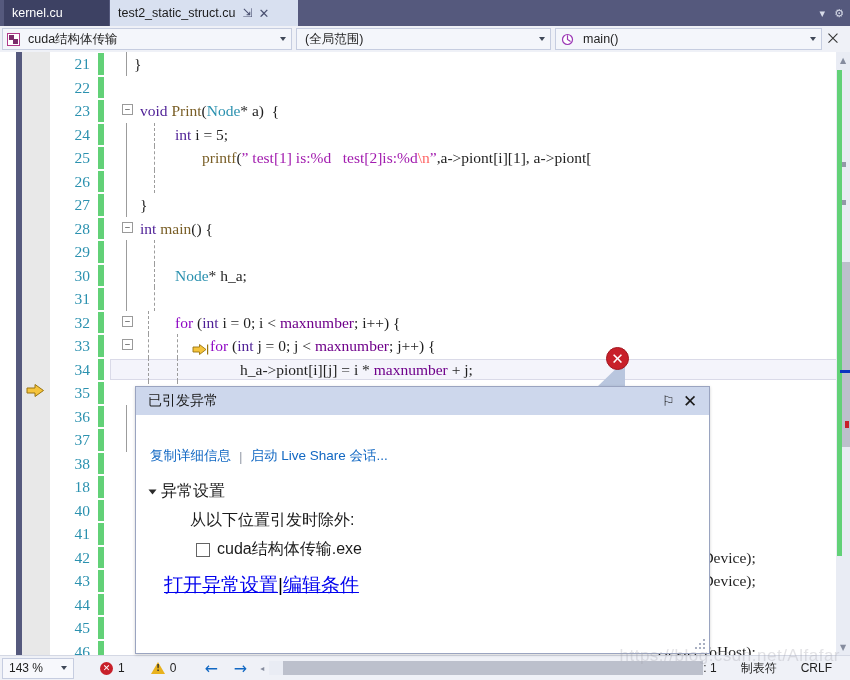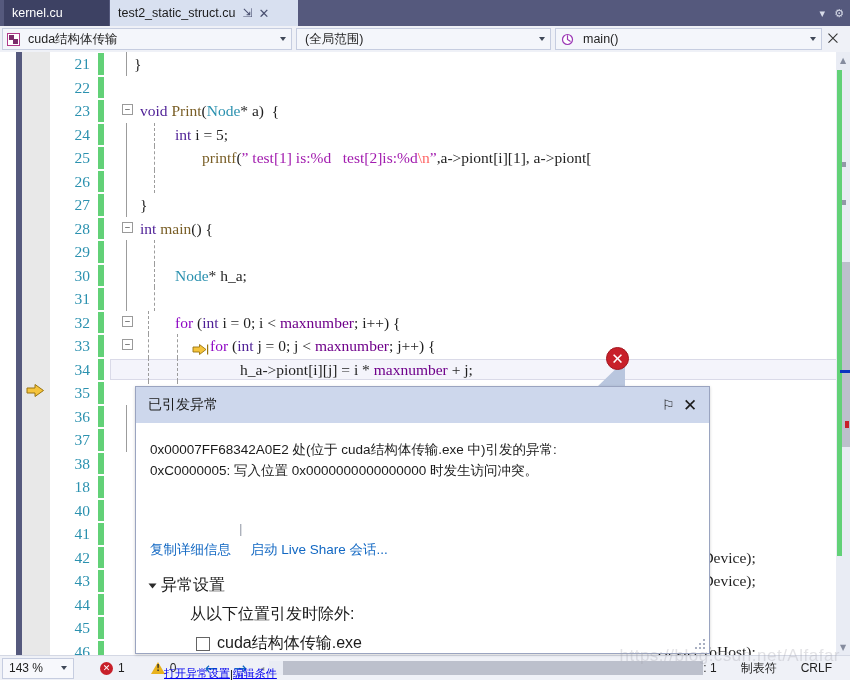--- a/index.html
+++ b/index.html
@@ -197,59 +197,59 @@
     box-shadow: 0 1px 3px rgba(0,0,0,0.18);
   }
   .popup-tail {
     position: absolute; left: 597px; top: 360px;
     width: 0; height: 0;
     border-left: 28px solid transparent;
     border-bottom: 27px solid #b9c6de;
     z-index: 29;
   }
   .popup-title {
-    height: 36px; background: #cdd7ec;
+    height: 28px; background: #cdd7ec;
     display: flex; align-items: center;
     padding: 0 8px 0 12px;
     font-size: 14px; color: #1b1b1b;
   }
   .popup-title .t { flex: 1; }
   .popup-title .pin, .popup-title .close {
     width: 22px; text-align: center; color: #1b1b1b;
     font-family: "DejaVu Sans", sans-serif;
   }
   .popup-title .pin { font-size: 14px; }
   .popup-title .close { font-size: 17px; font-weight: bold; }
   .popup-body { padding: 16px 14px 0 14px; }
   .exc-msg {
     font-size: 13.5px; color: #1b1b1b; line-height: 21px;
   }
   .links { margin-top: 16px; font-size: 13.5px; display: flex; align-items: center; }
-  .links a { color: #1268c3; text-decoration: none; margin-top: 44px; }
+  .links a { color: #1268c3; text-decoration: none; }
   .links .sep { color: #9aa0ac; margin: 0 8px; }
   .settings { margin-top: 16px; font-size: 16px; color: #1b1b1b; }
   .settings-head { display: flex; align-items: center; }
   .tri {
     width: 0; height: 0; margin-right: 6px;
     border-left: 5px solid #2b2b2b;
     border-top: 4px solid transparent; border-bottom: 4px solid transparent;
     transform: rotate(90deg);
   }
   .chkrow { display: flex; align-items: center; margin-top: 9px; margin-left: 16px; }
   .chk {
     width: 14px; height: 14px; border: 1px solid #646464; background: #fff;
     margin-right: 7px; position: relative; flex: 0 0 auto;
   }
   .chk.checked::after {
     content: "\2713"; position: absolute; left: 1px; top: -3px;
     font-size: 13px; color: #1b1b1b; font-family: "DejaVu Sans", sans-serif;
   }
   .subnote { margin-top: 8px; margin-left: 40px; }
   .chkrow2 { display: flex; align-items: center; margin-top: 8px; margin-left: 46px; }
-  .bottom-links { margin-top: 12px; margin-left: 14px; font-size: 11px; display: flex; align-items: center; }
+  .bottom-links { margin-top: 12px; margin-left: 14px; font-size: 19px; display: flex; align-items: center; }
   .resize-grip {
     position: absolute; right: 3px; bottom: 3px; width: 12px; height: 12px;
   }
 
   
   .scroll-col {
     position: absolute; right: 0; top: 52px; width: 14px; height: 603px;
     background: #e9ecf4;
   }
   .scroll-arrow {
@@ -573,24 +573,20 @@
   <div class="err-glyph">✕</div>
   <div class="popup-tail"></div>
 
   <div class="popup">
     <div class="popup-title">
       <span class="t">已引发异常</span>
       <span class="pin">⚐</span>
       <span class="close">✕</span>
     </div>
     <div class="popup-body">
-      <div class="exc-msg">
-        <div>0x00007FF68342A0E2 处(位于 cuda结构体传输.exe 中)引发的异常:</div>
-        <div>0xC0000005: 写入位置 0x0000000000000000 时发生访问冲突。</div>
-      </div>
       <div class="links">
         <a href="#">复制详细信息</a>
         <span class="sep">|</span>
         <a href="#">启动 Live Share 会话...</a>
       </div>
       <div class="settings">
         <div class="settings-head">
           <span class="tri"></span>
           <span>异常设置</span>
         </div>

